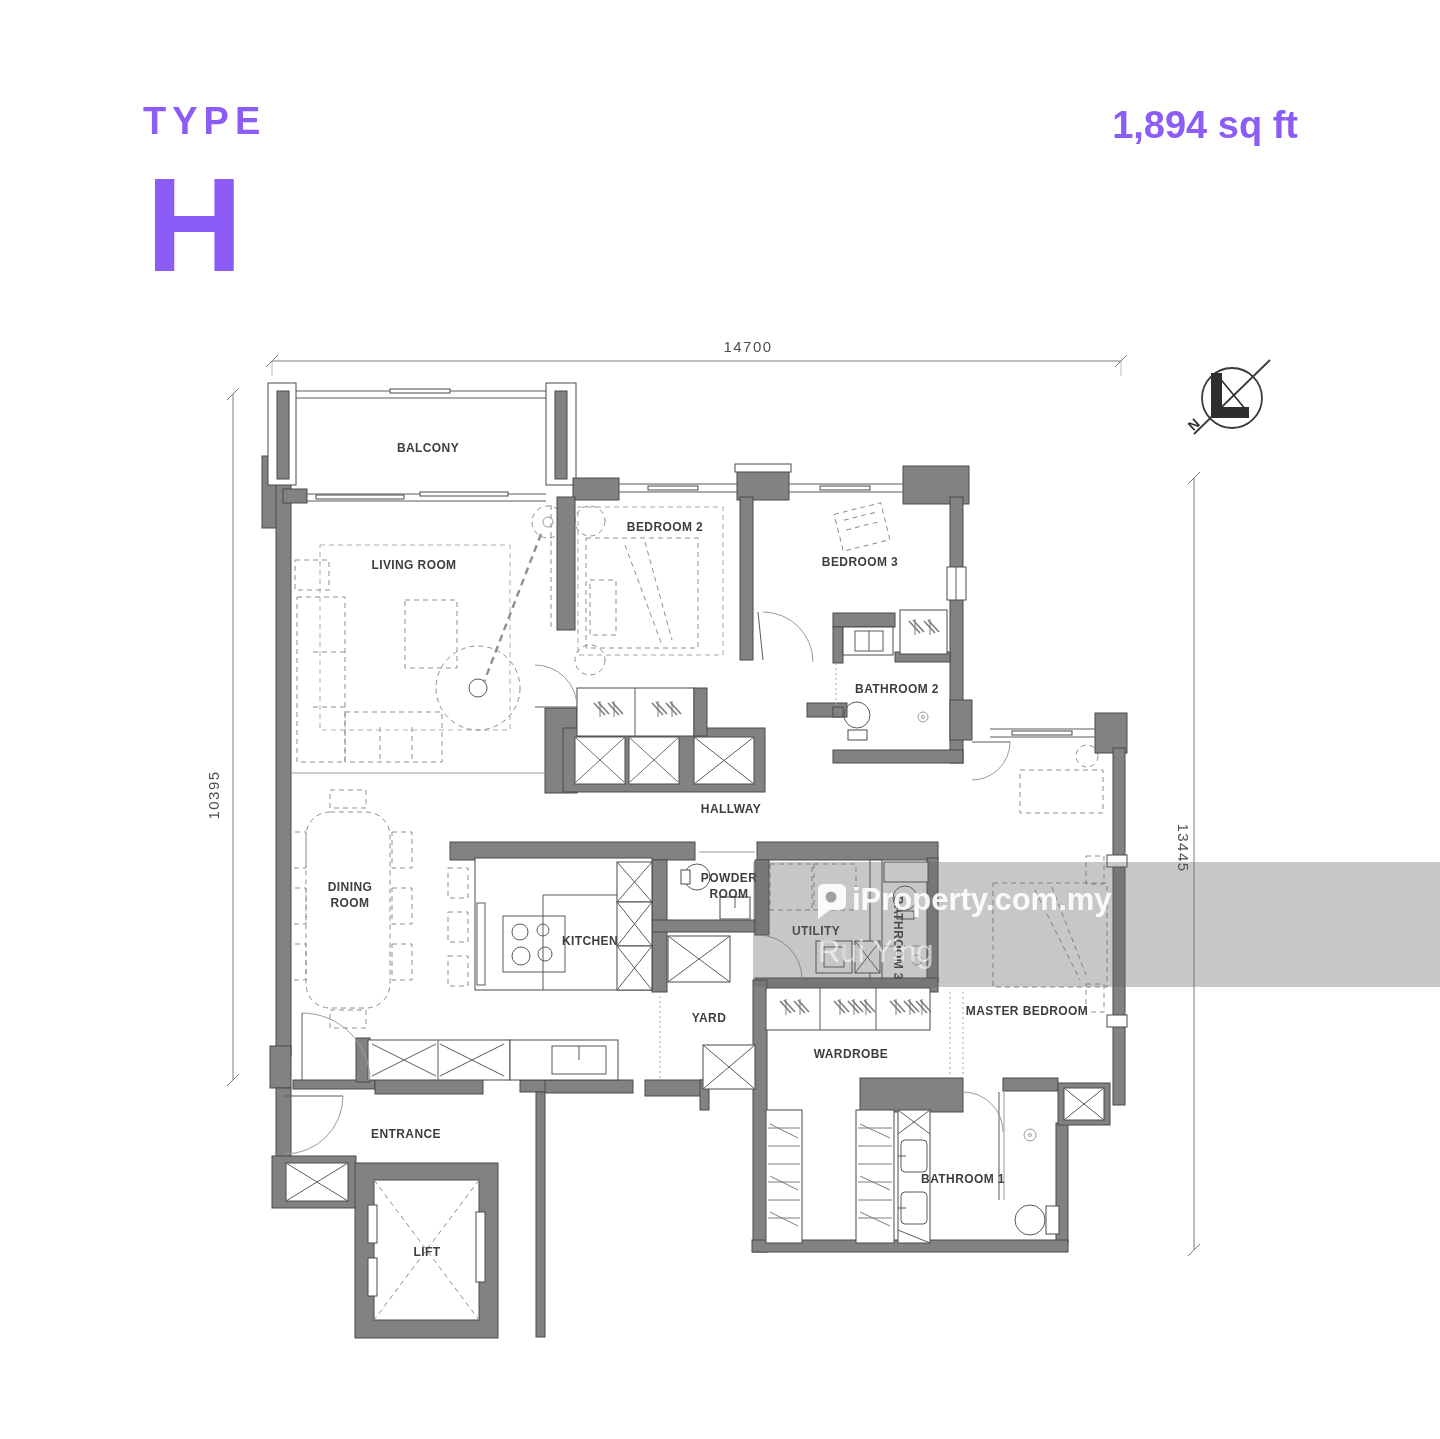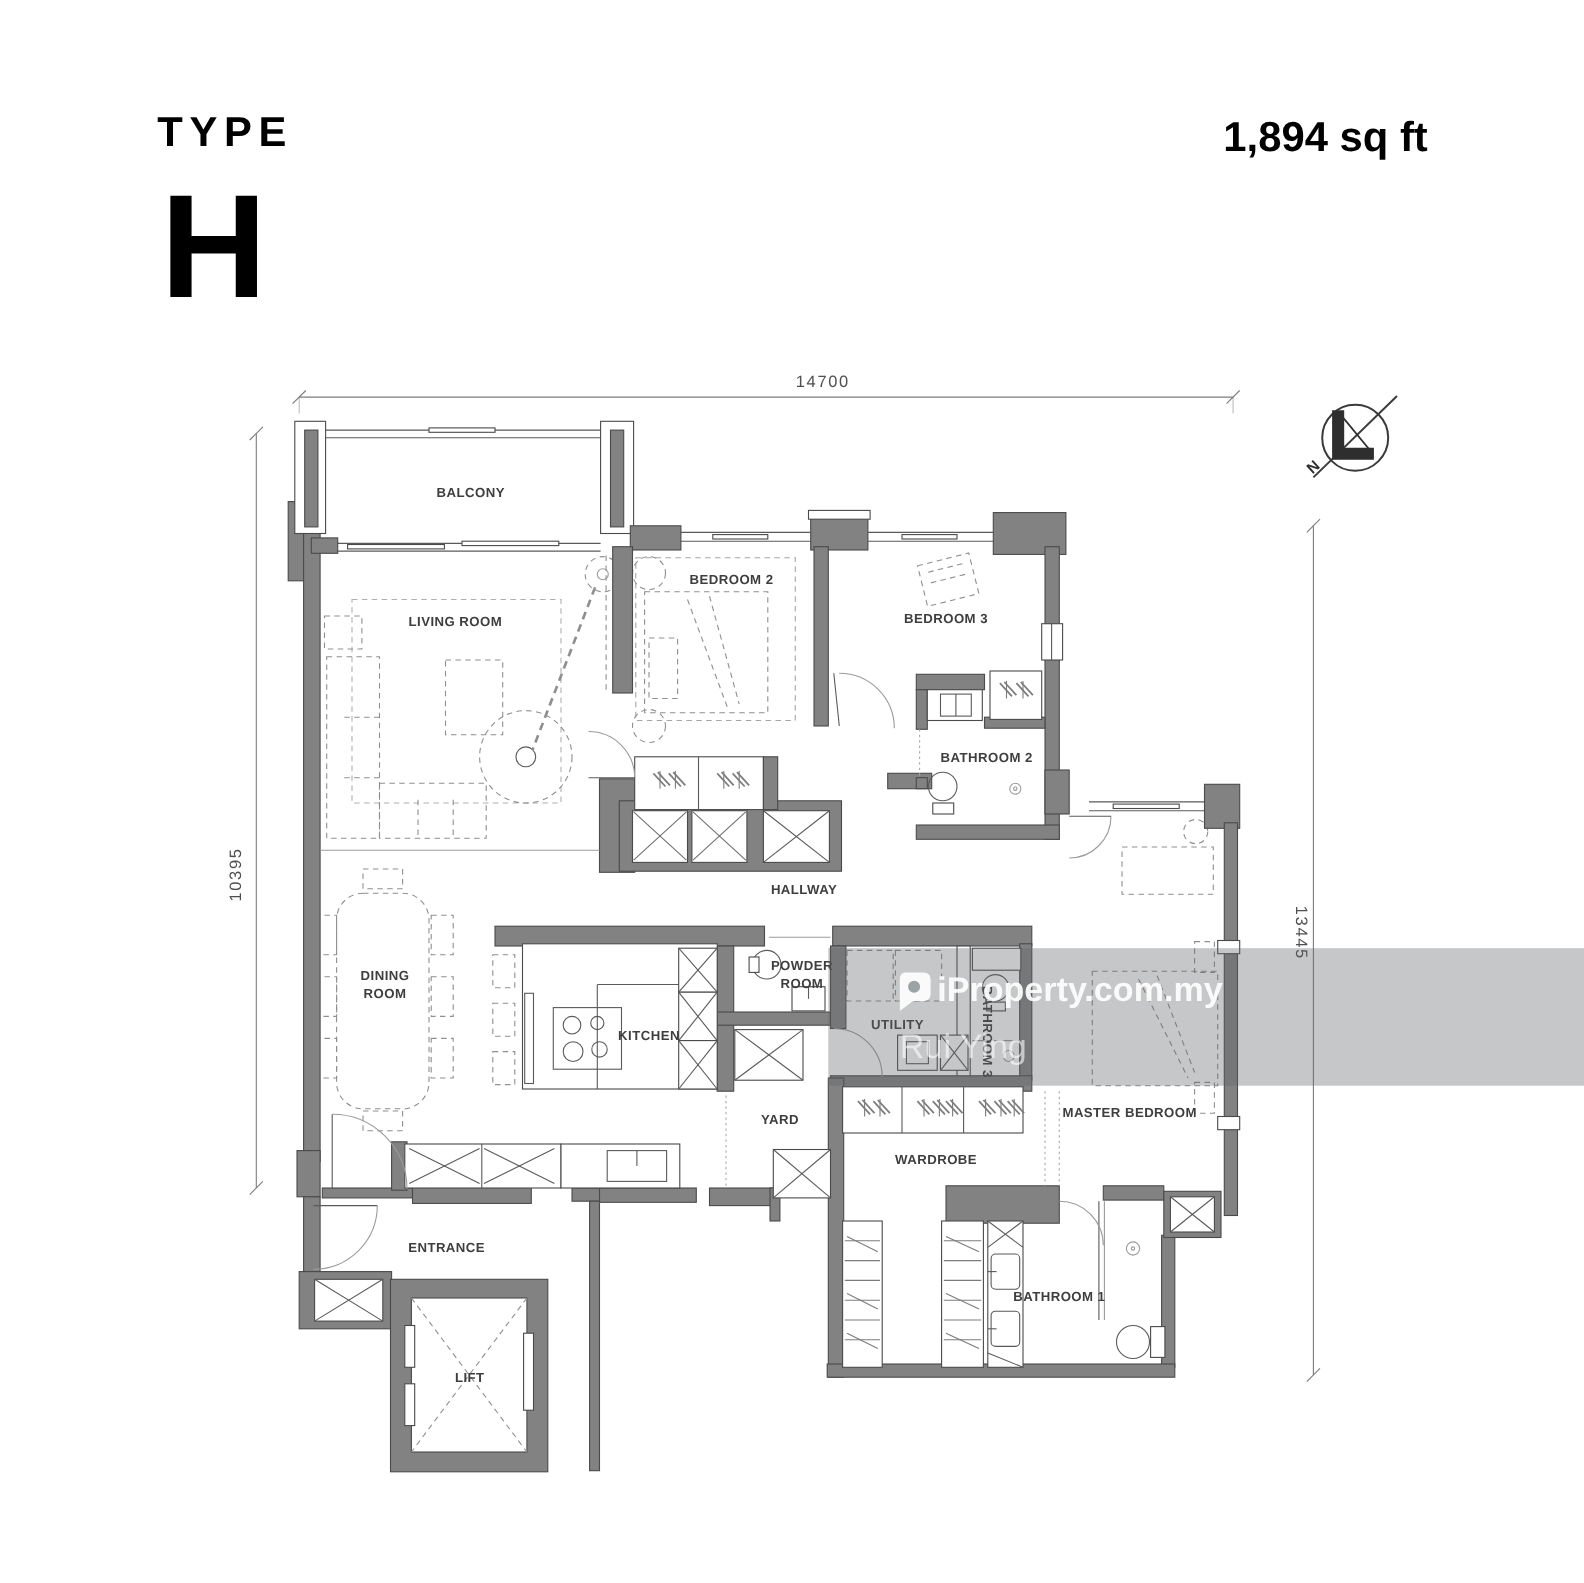--- a/index.html
+++ b/index.html
@@ -1,18 +1,18 @@
 <!DOCTYPE html>
 <html><head>
 <meta charset="utf-8">
 <style>
   html,body{margin:0;padding:0;background:#fff;}
   #canvas{position:relative;width:1440px;height:1439px;background:#fff;overflow:hidden;
           font-family:"Liberation Sans",sans-serif;}
-  .accent{color:#000000;}
+  .accent{color:#8b5cf6;}
   #type-label{position:absolute;left:143px;top:100px;font-size:38px;font-weight:bold;letter-spacing:6px;}
   #type-value{position:absolute;left:146px;top:158px;font-size:134px;font-weight:bold;line-height:1;}
   #spec-area{position:absolute;right:142px;top:104px;font-size:38px;font-weight:bold;text-align:center;}
   #spec-rooms{position:absolute;right:142px;top:196px;font-size:36px;font-weight:bold;text-align:right;line-height:47px;}
   svg{position:absolute;left:0;top:0;}
   .wall{fill:#828282;stroke:#4a4a4a;stroke-width:1;}
   .wbox{fill:#fff;stroke:#4a4a4a;stroke-width:1;}
   .thin{stroke:#5a5a5a;fill:none;stroke-width:1;}
   .lt{stroke:#9b9b9b;fill:none;stroke-width:1;}
   .dash{stroke:#8f8f8f;fill:none;stroke-width:1;stroke-dasharray:5 4;}

